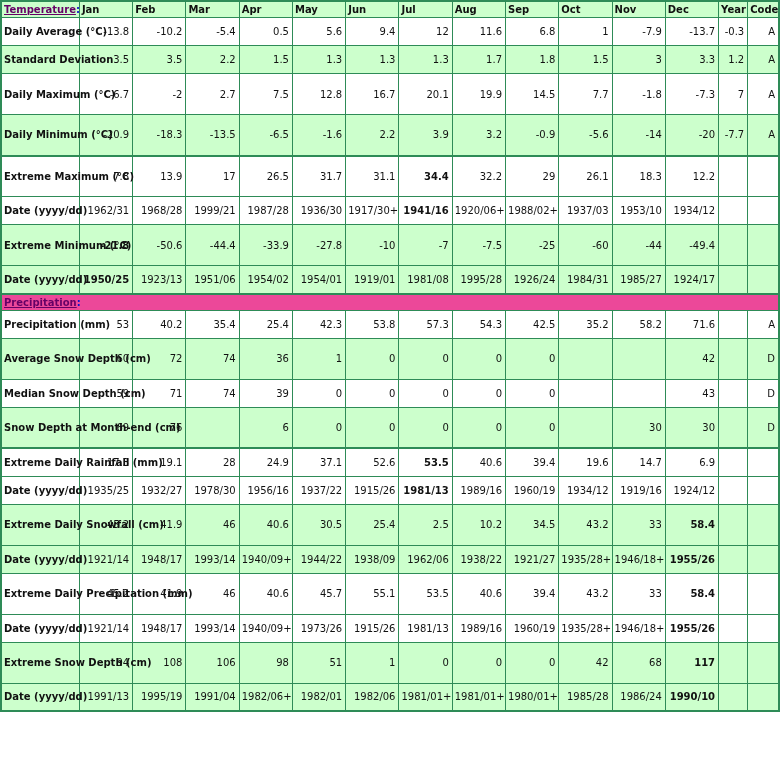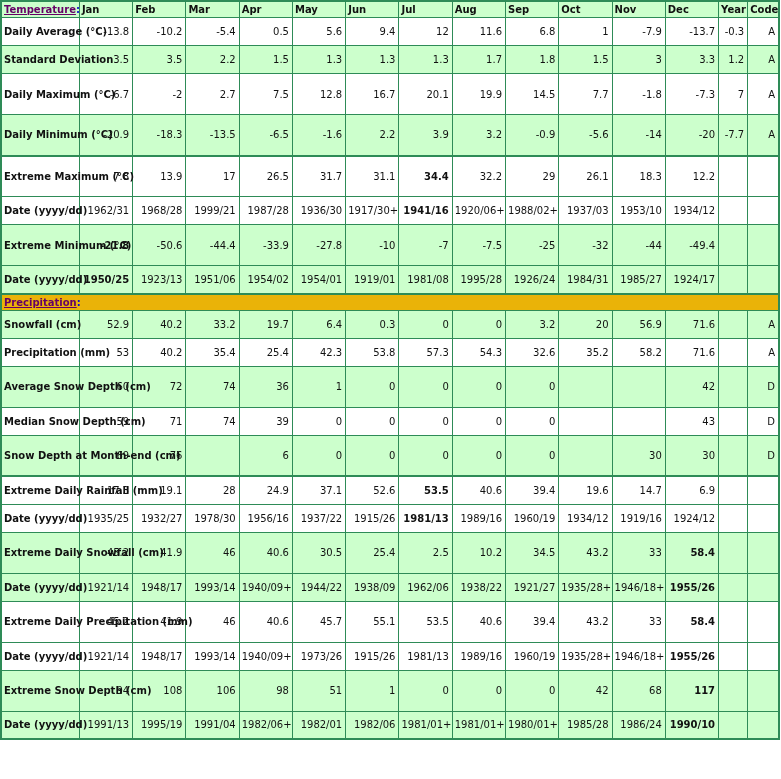--- a/index.html
+++ b/index.html
@@ -19,21 +19,21 @@
     color: #111;
     white-space: nowrap;
     vertical-align: middle;
   }
   th.colh { color: #1010cc; font-weight: bold; text-align: left; background: #ccffcc; }
   td.lbl { color: #1010cc; font-weight: bold; text-align: left; white-space: normal; padding-left: 2px; padding-right: 1px; }
   td.num { text-align: right; }
   td.code { text-align: right; }
   tr.w td { background: #ffffff; }
   tr.g td { background: #ccffcc; }
-  tr.sec td { background: #eab308; text-align: left; font-weight: bold; color: #1010cc; }
+  tr.sec td { background: #ec4899; text-align: left; font-weight: bold; color: #1010cc; }
   .sectitle { color: #660066; text-decoration: underline; font-weight: bold; }
   .colon { color: #1010cc; font-weight: bold; }
   .b { font-weight: bold; }
   tr.sepTop td { border-top: 2px solid #2e8b57; }
   tr.h1 { height: 16px; }
   tr.h2 { height: 28px; }
   tr.h3 { height: 41px; }
 </style>
 </head>
 <body>
@@ -182,21 +182,21 @@
         <td class="lbl">Extreme Minimum (°C)</td>
         <td class="num b">-21.8</td>
         <td class="num">-50.6</td>
         <td class="num">-44.4</td>
         <td class="num">-33.9</td>
         <td class="num">-27.8</td>
         <td class="num">-10</td>
         <td class="num">-7</td>
         <td class="num">-7.5</td>
         <td class="num">-25</td>
-        <td class="num">-32</td>
+        <td class="num">-60</td>
         <td class="num">-44</td>
         <td class="num">-49.4</td>
         <td class="num"></td>
         <td class="code"></td>
       </tr>
       <tr class="g h2">
         <td class="lbl">Date (yyyy/dd)</td>
         <td class="num b">1950/25</td>
         <td class="num">1923/13</td>
         <td class="num">1951/06</td>
@@ -212,48 +212,31 @@
         <td class="num"></td>
         <td class="code"></td>
       </tr>
     </tbody>
   <tbody>
     <tr class="sec sepTop h1">
       <td colspan="15"><span class="sectitle">Precipitation</span><span class="colon">:</span></td>
     </tr>
   </tbody>
   <tbody id="precip-body">
-      <tr class="g h2">
-        <td class="lbl">Snowfall (cm)</td>
-        <td class="num">52.9</td>
-        <td class="num">40.2</td>
-        <td class="num">33.2</td>
-        <td class="num">19.7</td>
-        <td class="num">6.4</td>
-        <td class="num">0.3</td>
-        <td class="num">0</td>
-        <td class="num">0</td>
-        <td class="num">3.2</td>
-        <td class="num">20</td>
-        <td class="num">56.9</td>
-        <td class="num">71.6</td>
-        <td class="num"></td>
-        <td class="code">A</td>
-      </tr>
       <tr class="w h2">
         <td class="lbl">Precipitation (mm)</td>
         <td class="num">53</td>
         <td class="num">40.2</td>
         <td class="num">35.4</td>
         <td class="num">25.4</td>
         <td class="num">42.3</td>
         <td class="num">53.8</td>
         <td class="num">57.3</td>
         <td class="num">54.3</td>
-        <td class="num">32.6</td>
+        <td class="num">42.5</td>
         <td class="num">35.2</td>
         <td class="num">58.2</td>
         <td class="num">71.6</td>
         <td class="num"></td>
         <td class="code">A</td>
       </tr>
       <tr class="g h3">
         <td class="lbl">Average Snow Depth (cm)</td>
         <td class="num">60</td>
         <td class="num">72</td>

